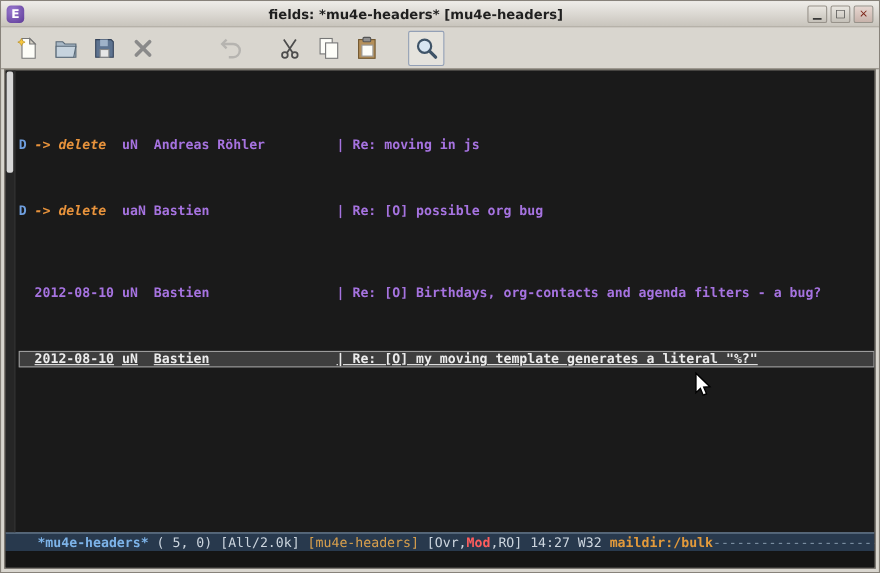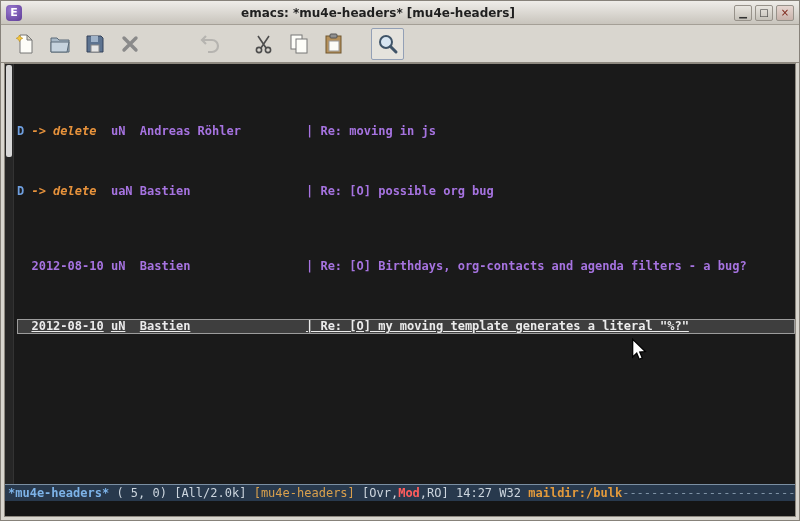--- a/index.html
+++ b/index.html
@@ -79,37 +79,37 @@
   .row.current { background: #3e3e3e; outline: 1px solid #9c9c9c; outline-offset: -1px; }
   .row.current .c-date, .row.current .c-flags, .row.current .c-from, .row.current .c-subject {
     color: #ececec; text-decoration: underline;
   }
   
   .modeline {
     height: 17px; flex: 0 0 17px; background: #28394d; border-top: 1px solid #7b8fa3;
     color: #ccd5de; font-family: "DejaVu Sans Mono", monospace; font-size: 12px;
     line-height: 16px; white-space: pre; overflow: hidden; padding: 0 3px;
   }
-  .ml-buffer { color: #7db3e8; font-weight: bold; }
+  .ml-buffer { color: #7db3e8; font-weight: bold; margin-left: 26px; }
   .ml-mode   { color: #d9a04d; text-align: right; }
   .ml-alert  { color: #ff5d5d; font-weight: bold; }
   .ml-folder { color: #e39a3b; font-weight: bold; }
   .ml-dashes { color: #7f93a6; }
   .echo { flex: 0 0 15px; height: 15px; background: #151515; }
   
   .cursor { position: absolute; left: 630px; top: 337px; z-index: 50; pointer-events: none; }
 </style>
 </head>
 <body>
 
 <div class="window">
 
   <div class="titlebar">
     <span class="win-icon">E</span>
-    <span class="title-text">emacs: *mu4e-headers* [mu4e-headers]</span>
+    <span class="title-text">fields: *mu4e-headers* [mu4e-headers]</span>
     <span class="win-buttons">
       <span class="win-btn">▁</span>
       <span class="win-btn">□</span>
       <span class="win-btn close">×</span>
     </span>
   </div>
 
 
   <div class="toolbar">
     <button class="tb">

